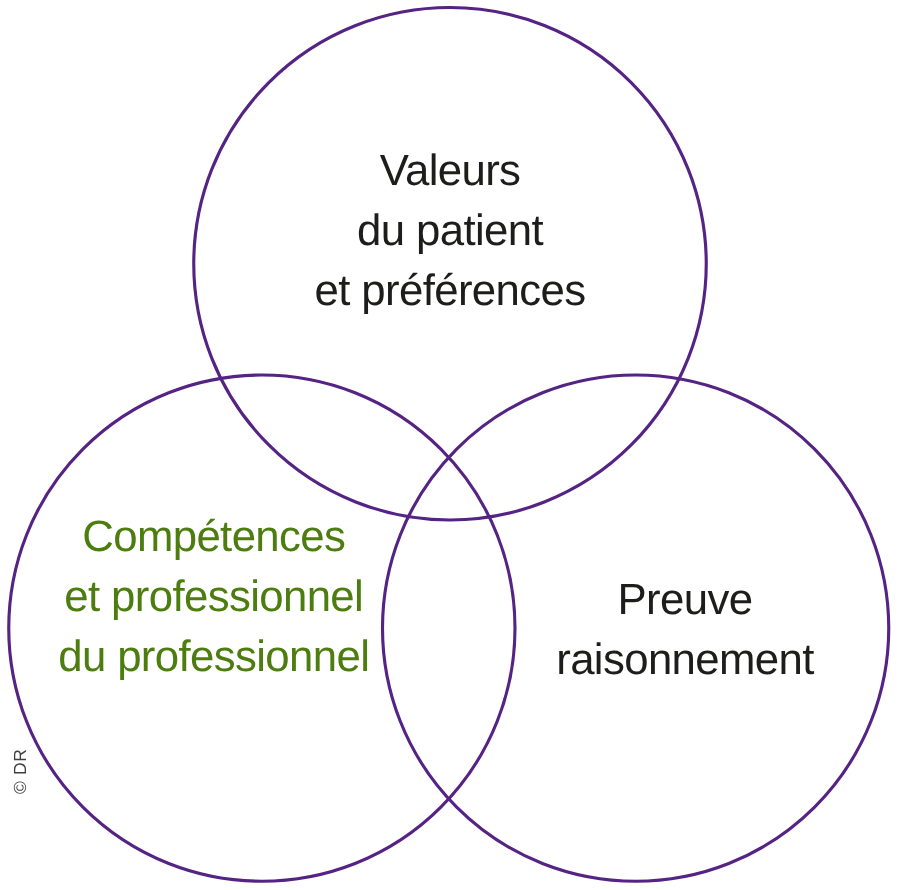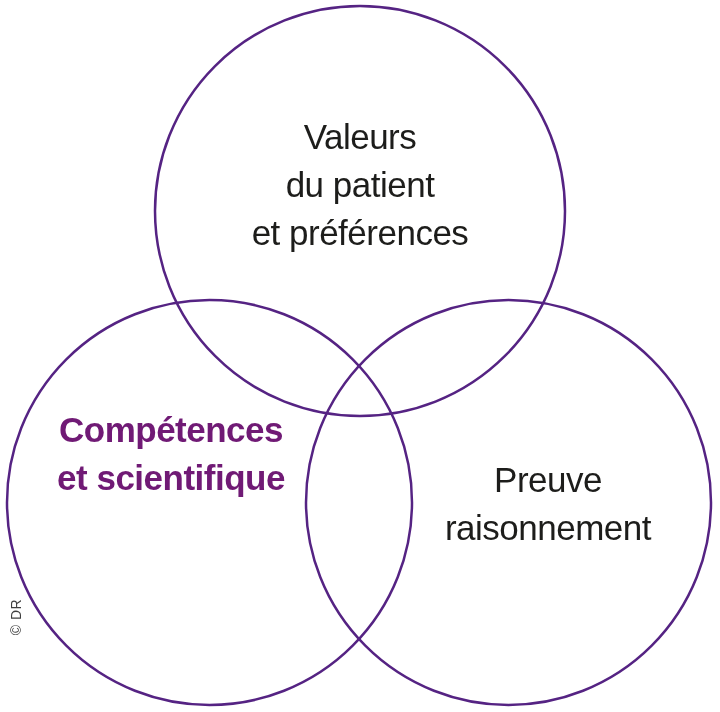--- a/index.html
+++ b/index.html
@@ -59,23 +59,24 @@
       <circle cx="209.5" cy="502.5" r="202.5" fill="none" stroke="#552383" stroke-width="2.5"></circle>
       <circle cx="508.5" cy="502.5" r="202.5" fill="none" stroke="#552383" stroke-width="2.5"></circle>
     </svg>
 
   <div class="venn-label label-patient" style="color: rgb(29, 29, 27);">
     <span class="line">Valeurs</span>
     <span class="line">du patient</span>
     <span class="line">et préférences</span>
   </div>
 
-  <div class="venn-label label-professional" style="color: #701a75; font-weight: bold;">
+  <div class="venn-label label-professional" style="color: #4d7c0f;">
     <span class="line">Compétences</span>
-    <span class="line">et scientifique</span>
+    <span class="line">et professionnel</span>
+    <span class="line">du professionnel</span>
   </div>
 
   <div class="venn-label label-evidence" style="color: rgb(29, 29, 27);">
     <span class="line">Preuve</span>
     <span class="line">raisonnement</span>
   </div>
 
   <div class="credit">© DR</div>
 
 </div>

